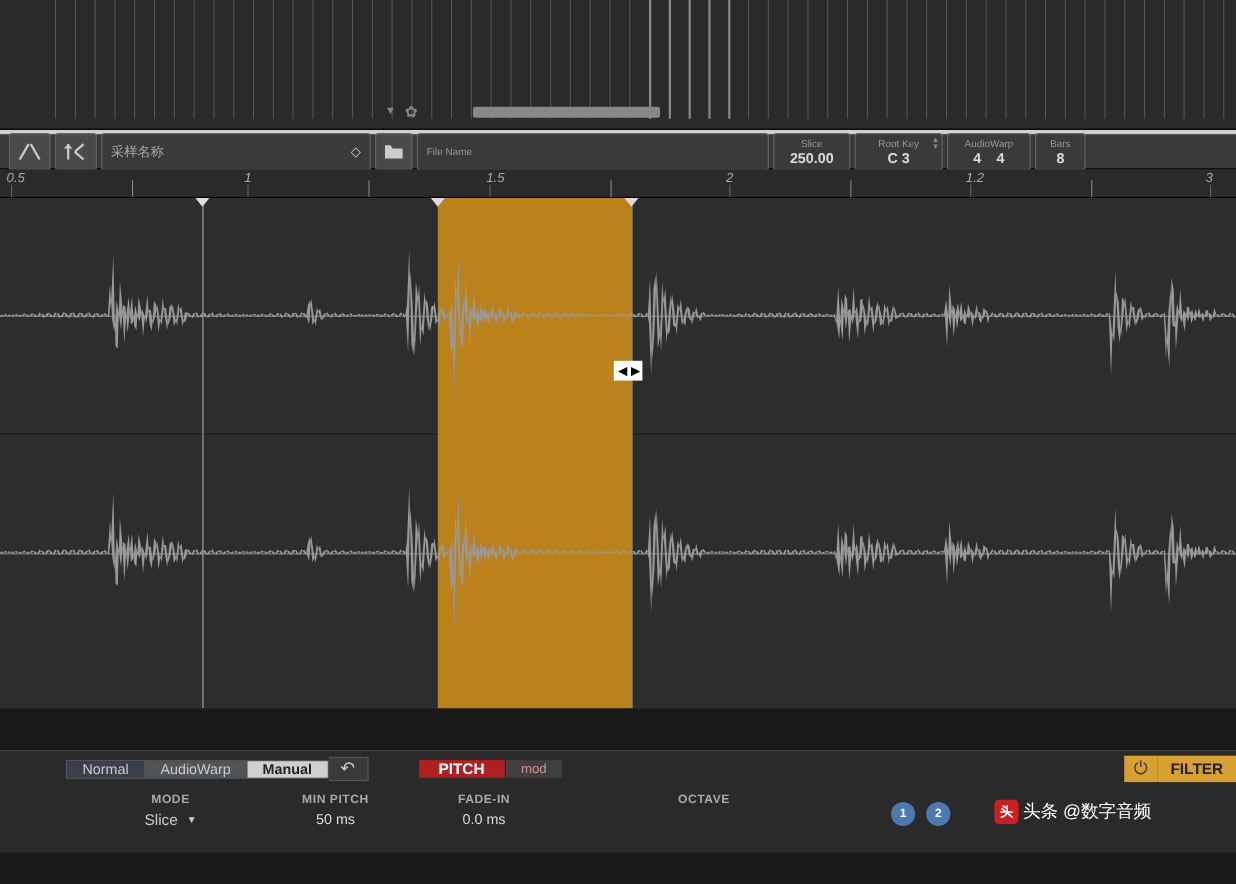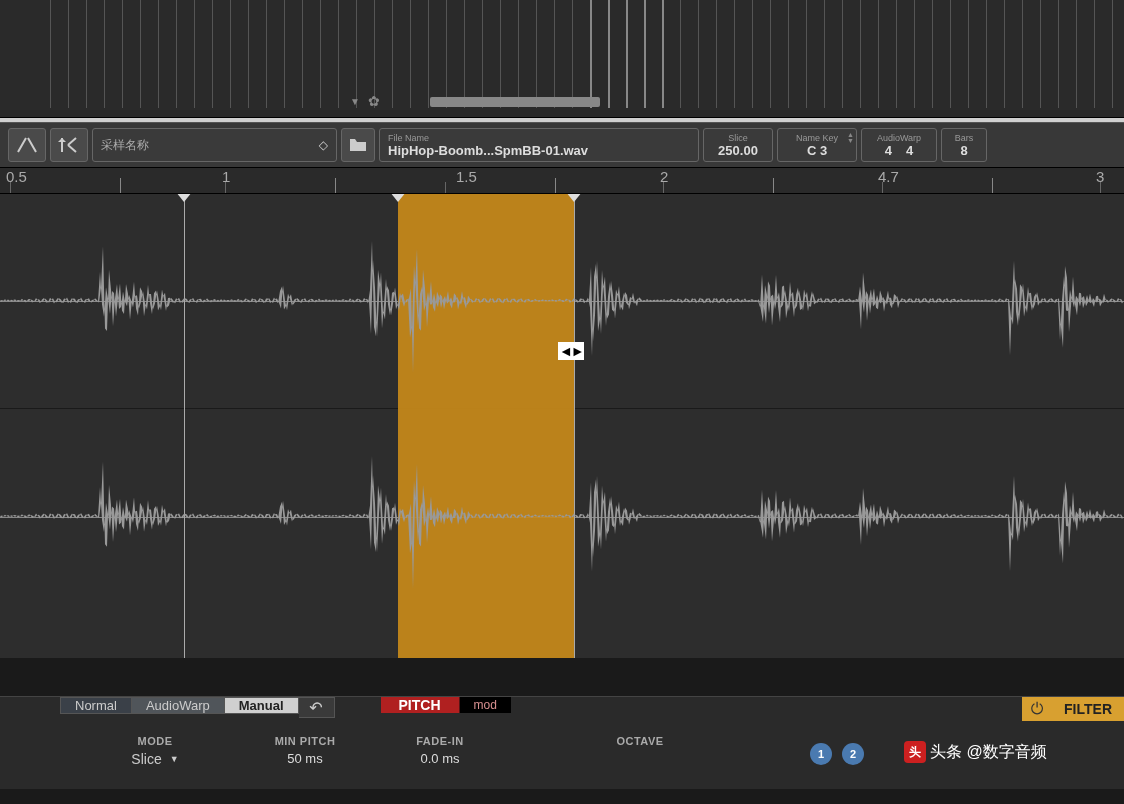--- a/index.html
+++ b/index.html
@@ -11,21 +11,21 @@
 .velocity-lanes .lane { position: absolute; top: 0; bottom: 0; width: 1px; background: #555; }
 .velocity-lanes .thick { width: 2px; background: #888; }
 .top-controls { position: absolute; bottom: 8px; left: 350px; display: flex; gap: 8px; align-items: center; }
 .dropdown-arrow { color: #888; font-size: 10px; }
 .gear { color: #888; font-size: 14px; }
 .scrollbar-h { position: absolute; bottom: 10px; left: 430px; width: 170px; height: 10px; background: #888; border-radius: 2px; }
 
 .divider { height: 4px; background: #d0d0d0; }
 
 
-.toolbar { height: 46px; background: #383838; display: flex; align-items: center; padding: 0 8px; gap: 4px; border-top: 1px solid #555; border-bottom: 1px solid #000; }
+.toolbar { height: 32px; background: #383838; display: flex; align-items: center; padding: 0 8px; gap: 4px; border-top: 1px solid #555; border-bottom: 1px solid #000; }
 .tool-btn { width: 38px; height: 34px; background: #4a4a4a; border: 1px solid #666; border-radius: 3px; display: flex; align-items: center; justify-content: center; cursor: pointer; }
 .name-field { width: 245px; height: 34px; background: #3a3a3a; border: 1px solid #666; border-radius: 3px; display: flex; align-items: center; padding: 0 8px; color: #aaa; font-size: 12px; position: relative; }
 .name-field .diamond { position: absolute; right: 8px; color: #ccc; }
 .file-btn { width: 34px; height: 34px; background: #4a4a4a; border: 1px solid #666; border-radius: 3px; display: flex; align-items: center; justify-content: center; }
 .file-field { width: 320px; height: 34px; background: #3a3a3a; border: 1px solid #666; border-radius: 3px; padding: 2px 8px; display: flex; flex-direction: column; justify-content: center; }
 .file-field .label { font-size: 9px; color: #999; }
 .file-field .value { font-size: 13px; color: #ddd; font-weight: bold; }
 .param-box { height: 34px; background: #3a3a3a; border: 1px solid #666; border-radius: 3px; padding: 1px 6px; display: flex; flex-direction: column; justify-content: center; align-items: center; position: relative; }
 .param-box .label { font-size: 9px; color: #999; white-space: nowrap; }
 .param-box .value { font-size: 13px; color: #ddd; font-weight: bold; }
@@ -33,48 +33,48 @@
 .param-box.rootkey { width: 80px; }
 .param-box.sig { width: 76px; }
 .param-box.bars { width: 46px; }
 .param-box .spinner { position: absolute; right: 2px; top: 3px; font-size: 7px; color: #888; line-height: 6px; }
 .sig-values { display: flex; gap: 14px; font-size: 13px; color: #ddd; font-weight: bold; }
 
 
 .ruler { height: 26px; background: #2a2a2a; position: relative; border-bottom: 1px solid #000; }
 .ruler .tick { position: absolute; top: 14px; bottom: 0; width: 1px; background: #666; }
 .ruler .tick.major { top: 10px; background: #888; }
-.ruler .label { position: absolute; top: 0px; font-size: 15px; color: #aaa; }
+.ruler .label { position: absolute; top: 0px; font-size: 12px; color: #aaa; font-style: italic; }
 
 
 .waveform-area { height: 464px; background: #2d2d2d; position: relative; overflow: hidden; }
 .channel { height: 215px; position: relative; border-bottom: 1px solid #1a1a1a; }
 .channel.bottom { border-bottom: none; }
 .center-line { position: absolute; top: 50%; left: 0; right: 0; height: 1px; background: #888; }
 .selection { position: absolute; top: 0; bottom: 0; left: 398px; width: 176px; background: #c88a1a; opacity: 0.92; z-index: 1; }
 .slice-marker { position: absolute; top: -2px; z-index: 3; }
 .slice-marker::before { content: ''; display: block; width: 0; height: 0; border-left: 8px solid transparent; border-right: 8px solid transparent; border-top: 10px solid #ddd; }
 .slice-line { position: absolute; top: 0; bottom: 0; width: 1px; background: #aaa; z-index: 2; }
 .waveform-svg { position: absolute; top: 0; left: 0; width: 100%; height: 100%; z-index: 2; }
 .cursor-icon { position: absolute; z-index: 10; color: #000; background: #fff; padding: 1px; font-size: 14px; font-weight: bold; letter-spacing: -2px; }
 
 .bottom-gap { height: 38px; background: #1a1a1a; }
 
 
 .bottom-panel { background: #2a2a2a; border-top: 1px solid #444; }
-.tab-row { height: 32px; display: flex; align-items: flex-start; }
+.tab-row { height: 32px; display: flex; align-items: center; }
 .tab-group { display: flex; background: #3a3a3a; margin-left: 60px; border: 1px solid #555; }
 .tab { padding: 0 14px; display: flex; align-items: center; font-size: 13px; cursor: pointer; border-right: 1px solid #555; background: #3a4048; color: #ccc; }
 .tab.audiowarp { background: #50555a; }
 .tab.active { background: #d0d0d0; color: #222; font-weight: bold; }
 .tab:last-child { border-right: none; }
 .undo-btn { width: 36px; display: flex; align-items: center; justify-content: center; background: #3a3a3a; border: 1px solid #555; border-left: none; color: #ccc; cursor: pointer; }
 .pitch-section { display: flex; align-items: stretch; }
 .pitch-label { background: #b02020; color: #fff; padding: 0 18px; display: flex; align-items: center; font-weight: bold; font-size: 14px; }
-.mod-btn { background: #000000; color: #d89090; padding: 0 14px; display: flex; align-items: center; font-size: 12px; border-left: 1px solid #551515; }
+.mod-btn { background: #404040; color: #d89090; padding: 0 14px; display: flex; align-items: center; font-size: 12px; border-left: 1px solid #551515; }
 .filter-section { display: flex; align-items: stretch; margin-left: auto; }
 .power-btn { width: 30px; background: #d8a030; display: flex; align-items: center; justify-content: center; color: #333; font-size: 16px; }
 .filter-label { background: #d8a030; color: #222; padding: 4px 12px; display: flex; align-items: center; font-weight: bold; font-size: 14px; }
 
 .controls-row { height: 60px; display: flex; align-items: flex-start; padding-top: 6px; gap: 30px; }
 .control-group { display: flex; flex-direction: column; align-items: center; gap: 4px; }
 .control-label { font-size: 11px; color: #aaa; font-weight: bold; letter-spacing: 0.5px; }
 .control-value { font-size: 13px; color: #ddd; display: flex; align-items: center; gap: 6px; }
 .mode-group { margin-left: 90px; width: 130px; }
 .mode-value { display: flex; align-items: center; gap: 8px; font-size: 14px; }
@@ -177,50 +177,49 @@
     <span>采样名称</span>
     <span class="diamond">◇</span>
   </div>
   <div class="file-btn">
     <svg width="18" height="14">
         <path d="M1 3 L1 13 L17 13 L17 4 L8 4 L6 1 L1 1 Z" fill="#ccc"></path>
       </svg>
   </div>
   <div class="file-field">
     <div class="label">File Name</div>
-    <div class="value">HipHop-Boomb...SpmBB-01.wav</div>
   </div>
   <div class="param-box tempo">
     <div class="label">Slice</div>
     <div class="value">250.00</div>
   </div>
   <div class="param-box rootkey">
-    <div class="label">Name Key</div>
+    <div class="label">Root Key</div>
     <div class="value">C 3</div>
     <div class="spinner">▲<br>▼</div>
   </div>
   <div class="param-box sig">
     <div class="label">AudioWarp</div>
     <div class="sig-values">
       <span>4</span>
       <span>4</span>
     </div>
   </div>
   <div class="param-box bars">
     <div class="label">Bars</div>
     <div class="value">8</div>
   </div>
 </div>
 
 <div class="ruler">
   <span class="label" style="left:6px">0.5</span>
   <span class="label" style="left:222px">1</span>
-  <span class="label" style="left:456px">1.5</span>
+  <span class="label" style="left:442px">1.5</span>
   <span class="label" style="left:660px">2</span>
-  <span class="label" style="left:878px">4.7</span>
+  <span class="label" style="left:878px">1.2</span>
   <span class="label" style="left:1096px">3</span>
 <div class="tick" style="left: 10px;"></div>
     <div class="tick major" style="left: 120px;"></div>
     <div class="tick" style="left: 225px;"></div>
     <div class="tick major" style="left: 335px;"></div>
     <div class="tick" style="left: 445px;"></div>
     <div class="tick major" style="left: 555px;"></div>
     <div class="tick" style="left: 663px;"></div>
     <div class="tick major" style="left: 773px;"></div>
     <div class="tick" style="left: 882px;"></div>

